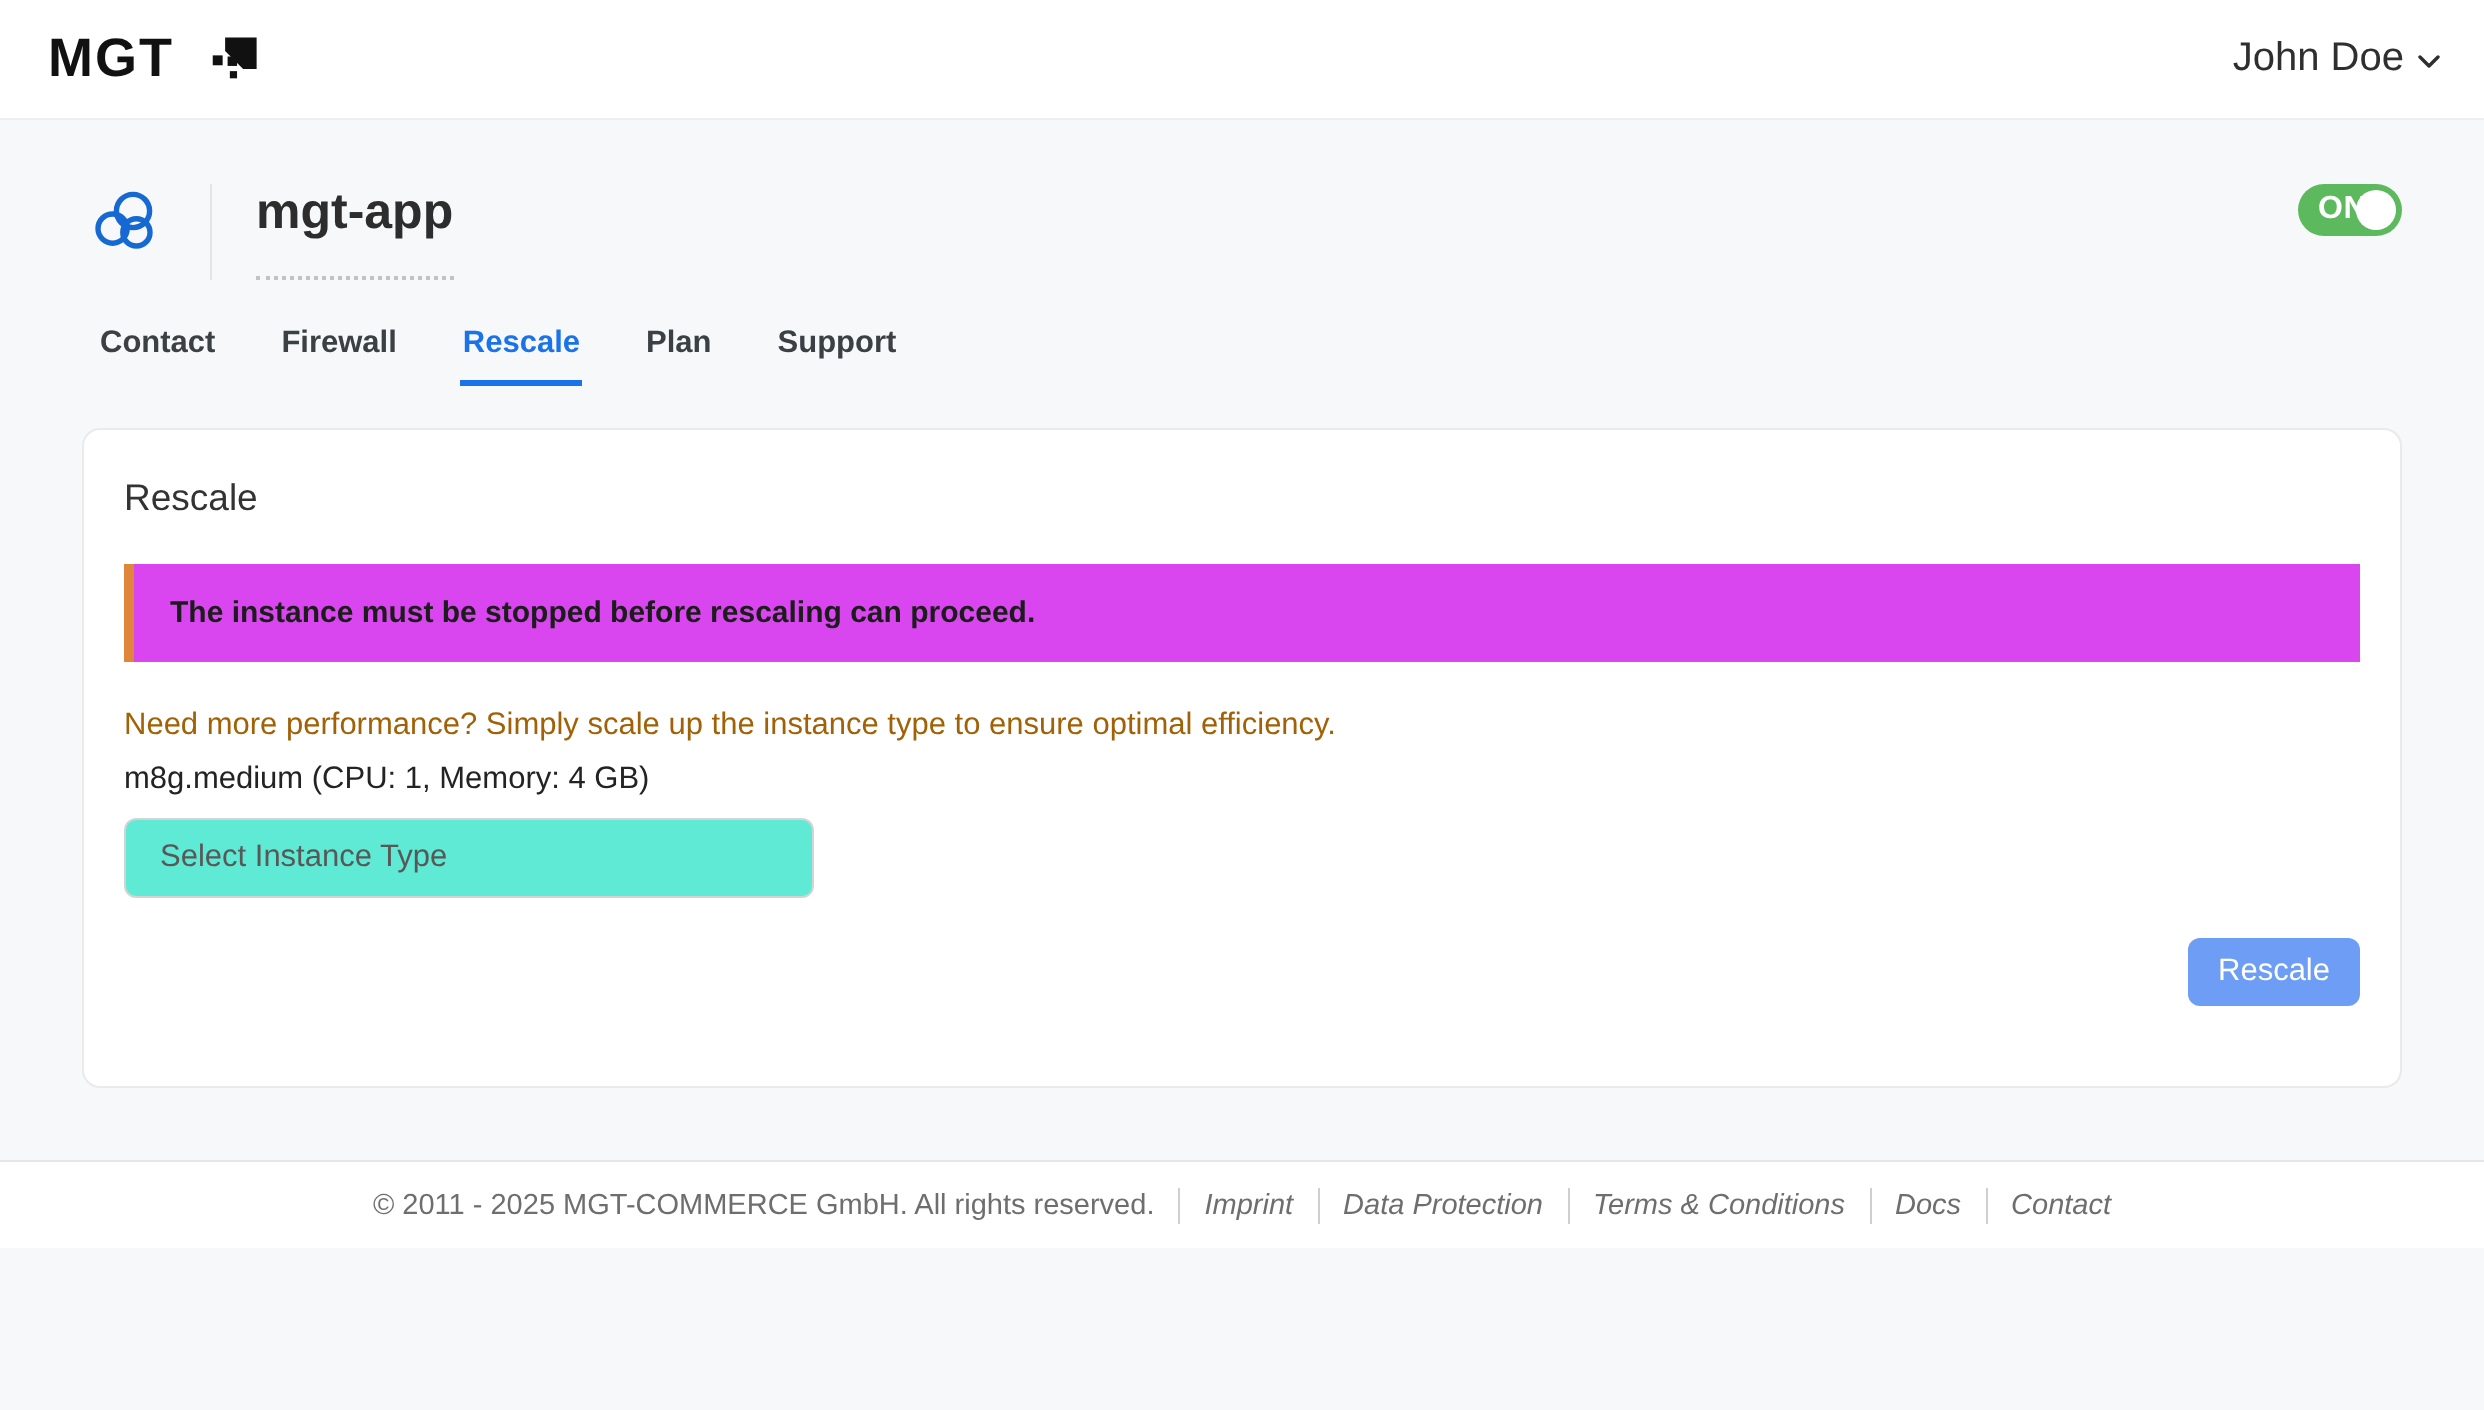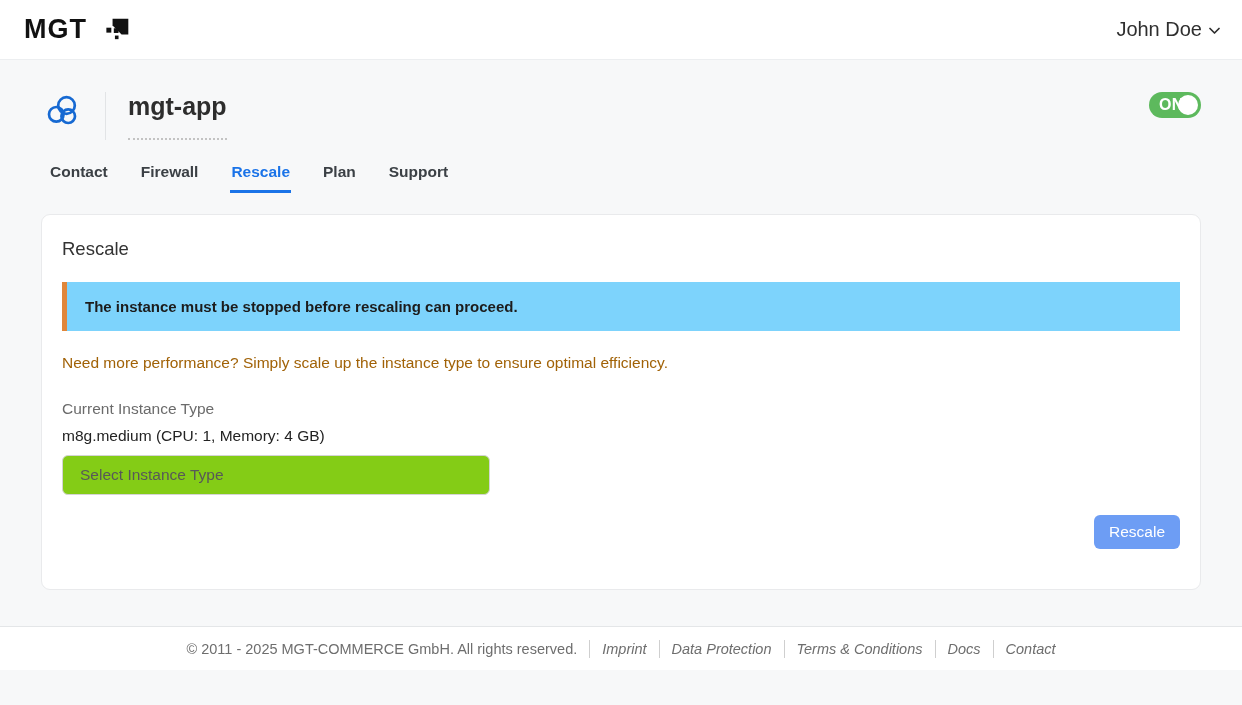--- a/index.html
+++ b/index.html
@@ -81,39 +81,39 @@
     margin-top: 21px;
     background: #ffffff;
     border: 1px solid #e9eaec;
     border-radius: 9px;
     padding: 23px 20px 40px 20px;
   }
   .card-title { font-size: 18.5px; font-weight: 500; color: #333333; }
 
   .warning-banner {
     margin-top: 22px;
-    background: #7dd3fc;
+    background: #d946ef;
     border-left: 5px solid #e0863a;
     padding: 16px 18px;
     font-size: 15px;
     font-weight: bold;
     color: #1c1c1c;
   }
 
   .description { margin-top: 23px; font-size: 15.5px; color: #a16207; }
 
   .field-label { margin-top: 28px; font-size: 15.5px; color: #6b6b6b; font-weight: 500; }
   .field-value { margin-top: 9px; font-size: 15.5px; color: #232323; }
 
   .select-box {
     margin-top: 10px;
-    width: 428px; height: 40px;
+    width: 345px; height: 40px;
     border: 1px solid #d4d4d4;
     border-radius: 6px;
-    background: #84cc16;
+    background: #5eead4;
     display: flex; align-items: center;
     padding: 0 17px;
     font-size: 15.5px;
     color: #585858;
     cursor: pointer;
   }
 
   .button-row { display: flex; justify-content: flex-end; margin-top: 20px; }
   .rescale-button {
     background: #6d9df4;
@@ -198,21 +198,20 @@
 
   <section class="card">
     <h2 class="card-title">Rescale</h2>
 
     <div class="warning-banner">
       <span>The instance must be stopped before rescaling can proceed.</span>
     </div>
 
     <p class="description">Need more performance? Simply scale up the instance type to ensure optimal efficiency.</p>
 
-    <div class="field-label">Current Instance Type</div>
     <div class="field-value">m8g.medium (CPU: 1, Memory: 4 GB)</div>
 
     <div class="select-box">
       <span>Select Instance Type</span>
     </div>
 
     <div class="button-row">
       <button class="rescale-button">Rescale</button>
     </div>
   </section>

